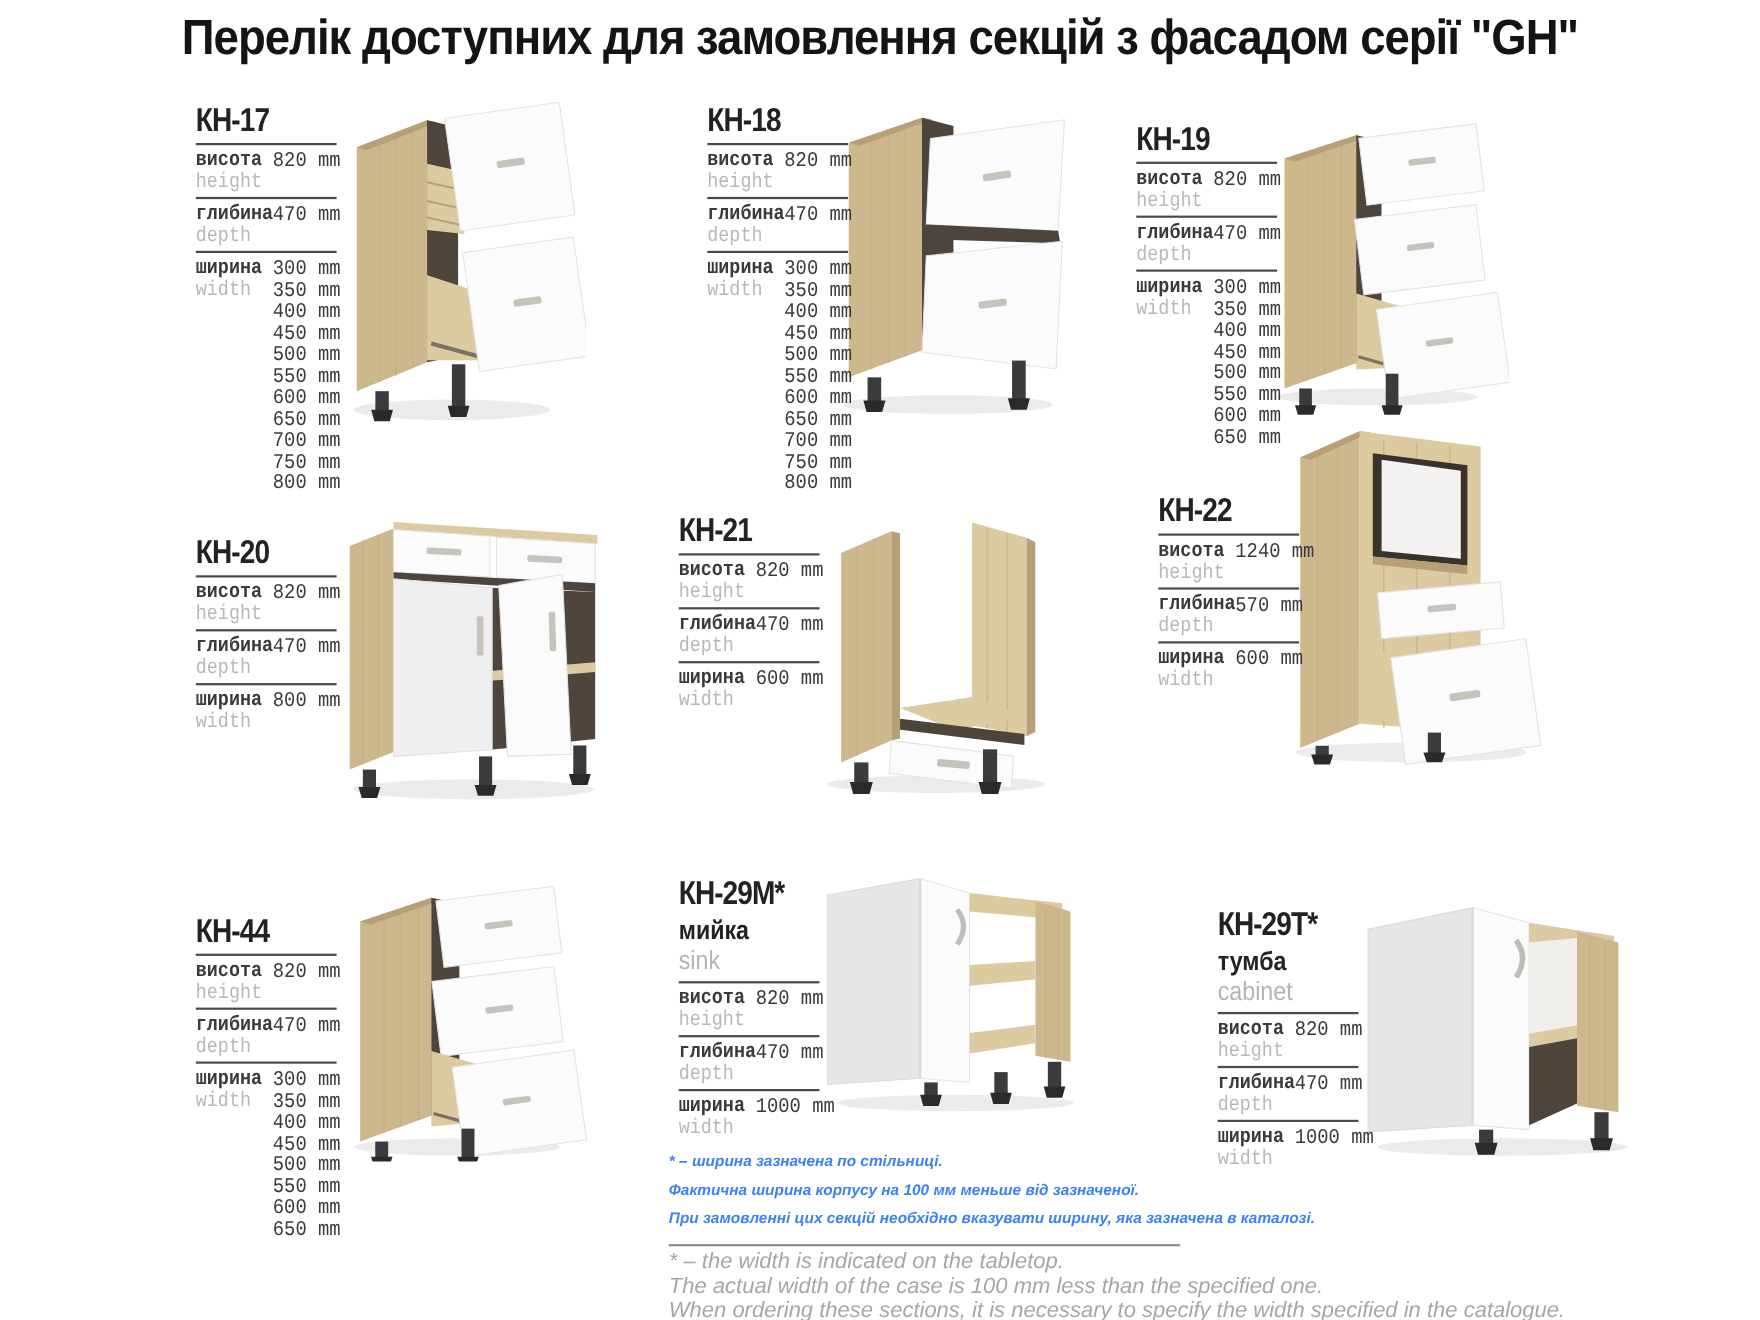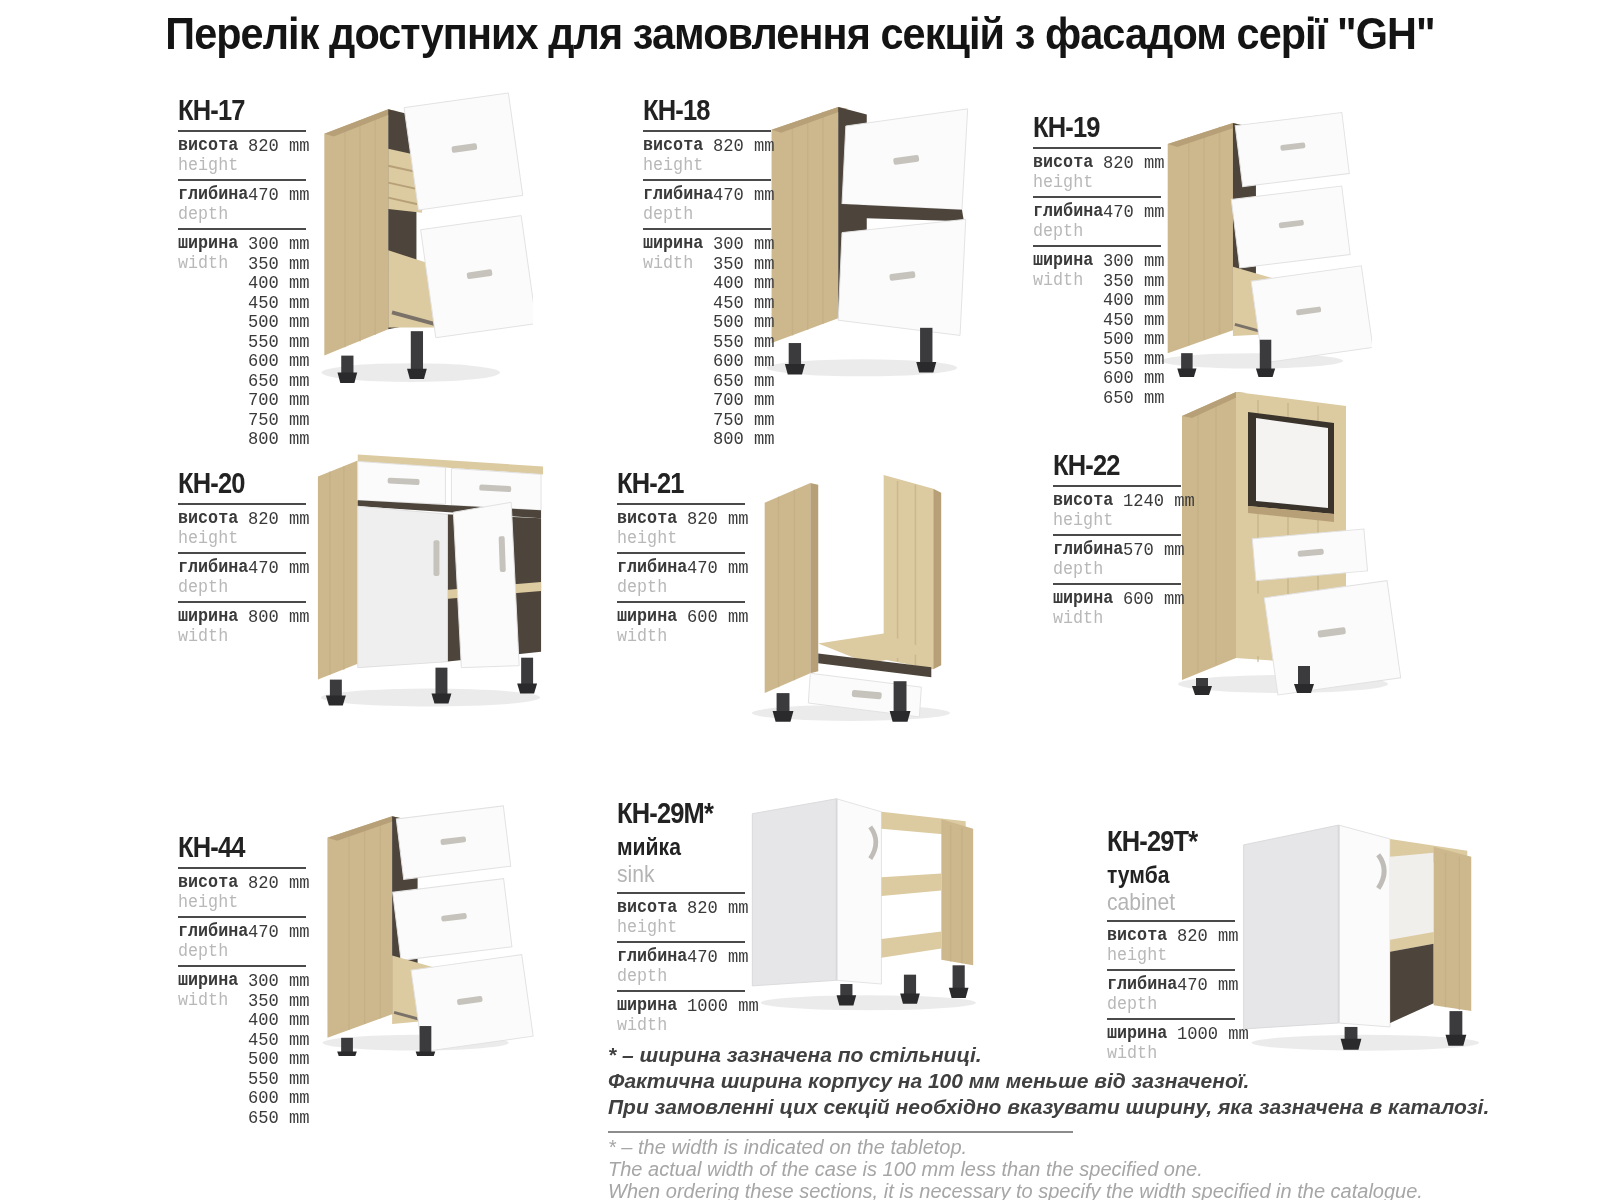--- a/index.html
+++ b/index.html
@@ -23,22 +23,22 @@
   .spec-row{display:flex;padding:3px 0 4px 0;font-family:Liberation Mono, monospace;}
   .lblcol{width:70px;flex:none;}
   .lbl-uk{font-size:19px;font-weight:bold;color:#3a3a3a;line-height:20px;
           transform:scaleX(.88);transform-origin:left;white-space:nowrap;}
   .lbl-en{font-size:19px;color:#b8b8b8;line-height:20px;
           transform:scaleX(.88);transform-origin:left;white-space:nowrap;}
   .val{font-size:19px;color:#3a3a3a;line-height:19.5px;padding-top:2px;
        white-space:pre;transform:scaleX(.9);transform-origin:left;}
   .cab{position:absolute;z-index:1;}
 
-  .fn-uk{position:absolute;left:608px;top:1042px;font-size:21px;font-style:italic;
-         font-weight:600;color:#404040;line-height:26px;white-space:pre-line;}
+  .fn-uk{position:absolute;left:608px;top:1042px;font-size:14px;font-style:italic;
+         font-weight:600;color:#3b82f6;line-height:26px;white-space:pre-line;}
   .fn-divider{position:absolute;left:608px;top:1131px;width:465px;height:2px;background:#8c8c8c;}
   .fn-en{position:absolute;left:608px;top:1136px;font-size:20px;font-style:italic;
          color:#a6a6a6;line-height:22px;white-space:pre-line;}
 
   
   .w1{fill:#dccaa0}.w2{fill:#cdb88d}.w3{fill:#b7a078}
   .dk{fill:#4d453b}.dk2{fill:#39332c}
   .fr{fill:#fbfbfb;stroke:#e2e2e2;stroke-width:1}
   .fr2{fill:#efeff0;stroke:#e0e0e1;stroke-width:1}
   .fr3{fill:#e6e6e8;stroke:#dadadc;stroke-width:1}
@@ -226,21 +226,21 @@
       <rect class="fr" x="124" y="172" width="116" height="86"></rect>
       <rect class="hd" x="166" y="208" width="26" height="6" rx="2"></rect>
     </g>
     <rect class="lg" x="46" y="256" width="12" height="18"></rect>
     <polygon class="lg2" points="42,272 62,272 59,282 45,282"></polygon>
     <rect class="lg" x="128" y="242" width="12" height="32"></rect>
     <polygon class="lg2" points="124,272 144,272 141,282 127,282"></polygon>
   </svg>
 </div>
 
-<div class="card" style="left:178px;top:468px">
+<div class="card" style="left:178px;top:488px">
   <div class="specs">
     <div class="model">КН-20</div>
     <div class="rule"></div>
     <div class="spec-row">
       <div class="lblcol">
           <div class="lbl-uk">висота</div>
       <div class="lbl-en">height</div>
         </div>
       <div class="val">820 mm</div>
     </div>

